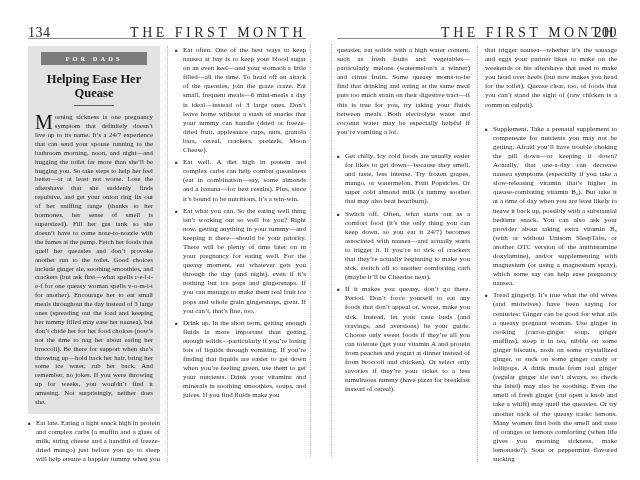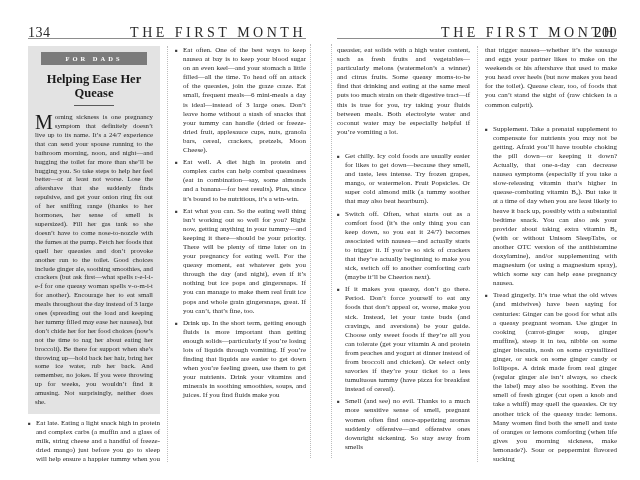--- a/index.html
+++ b/index.html
@@ -110,24 +110,20 @@
           <p class="bullet-text">Get chilly. Icy cold foods are usually easier for likes to get down—because they smell, and taste, less intense. Try frozen grapes, mango, or watermelon. Fruit Popsicles. Or super cold almond milk (a tummy soother that may also beat heartburn).</p>
         </div>
         <div class="bullet">
           <span class="bullet-mark">■</span>
           <p class="bullet-text">Switch off. Often, what starts out as a comfort food (it’s the only thing you can keep down, so you eat it 24/7) becomes associated with nausea—and actually starts to trigger it. If you’re so sick of crackers that they’re actually beginning to make you sick, switch off to another comforting carb (maybe it’ll be Cheerios next).</p>
         </div>
         <div class="bullet">
           <span class="bullet-mark">■</span>
           <p class="bullet-text">If it makes you queasy, don’t go there. Period. Don’t force yourself to eat any foods that don’t appeal or, worse, make you sick. Instead, let your taste buds (and cravings, and aversions) be your guide. Choose only sweet foods if they’re all you can tolerate (get your vitamin A and protein from peaches and yogurt at dinner instead of from broccoli and chicken). Or select only savories if they’re your ticket to a less tumultuous tummy (have pizza for breakfast instead of cereal).</p>
         </div>
-        <div class="bullet">
-          <span class="bullet-mark">■</span>
-          <p class="bullet-text">Smell (and see) no evil. Thanks to a much more sensitive sense of smell, pregnant women often find once-appetizing aromas suddenly offensive—and offensive ones downright sickening. So stay away from smells</p>
-        </div>
       </div>
 
       <div class="col second">
         <p class="cont">that trigger nausea—whether it’s the sausage and eggs your partner likes to make on the weekends or his aftershave that used to make you head over heels (but now makes you head for the toilet). Quease clear, too, of foods that you can’t stand the sight of (raw chicken is a common culprit).</p>
         <div class="bullet">
           <span class="bullet-mark">■</span>
           <p class="bullet-text">Supplement. Take a prenatal supplement to compensate for nutrients you may not be getting. Afraid you’ll have trouble choking the pill down—or keeping it down? Actually, that one-a-day can decrease nausea symptoms (especially if you take a slow-releasing vitamin that’s higher in quease-combating vitamin B₆). But take it at a time of day when you are least likely to heave it back up, possibly with a substantial bedtime snack. You can also ask your provider about taking extra vitamin B₆ (with or without Unisom SleepTabs, or another OTC version of the antihistamine doxylamine), and/or supplementing with magnesium (or using a magnesium spray), which some say can help ease pregnancy nausea.</p>
         </div>
         <div class="bullet">
           <span class="bullet-mark">■</span>

